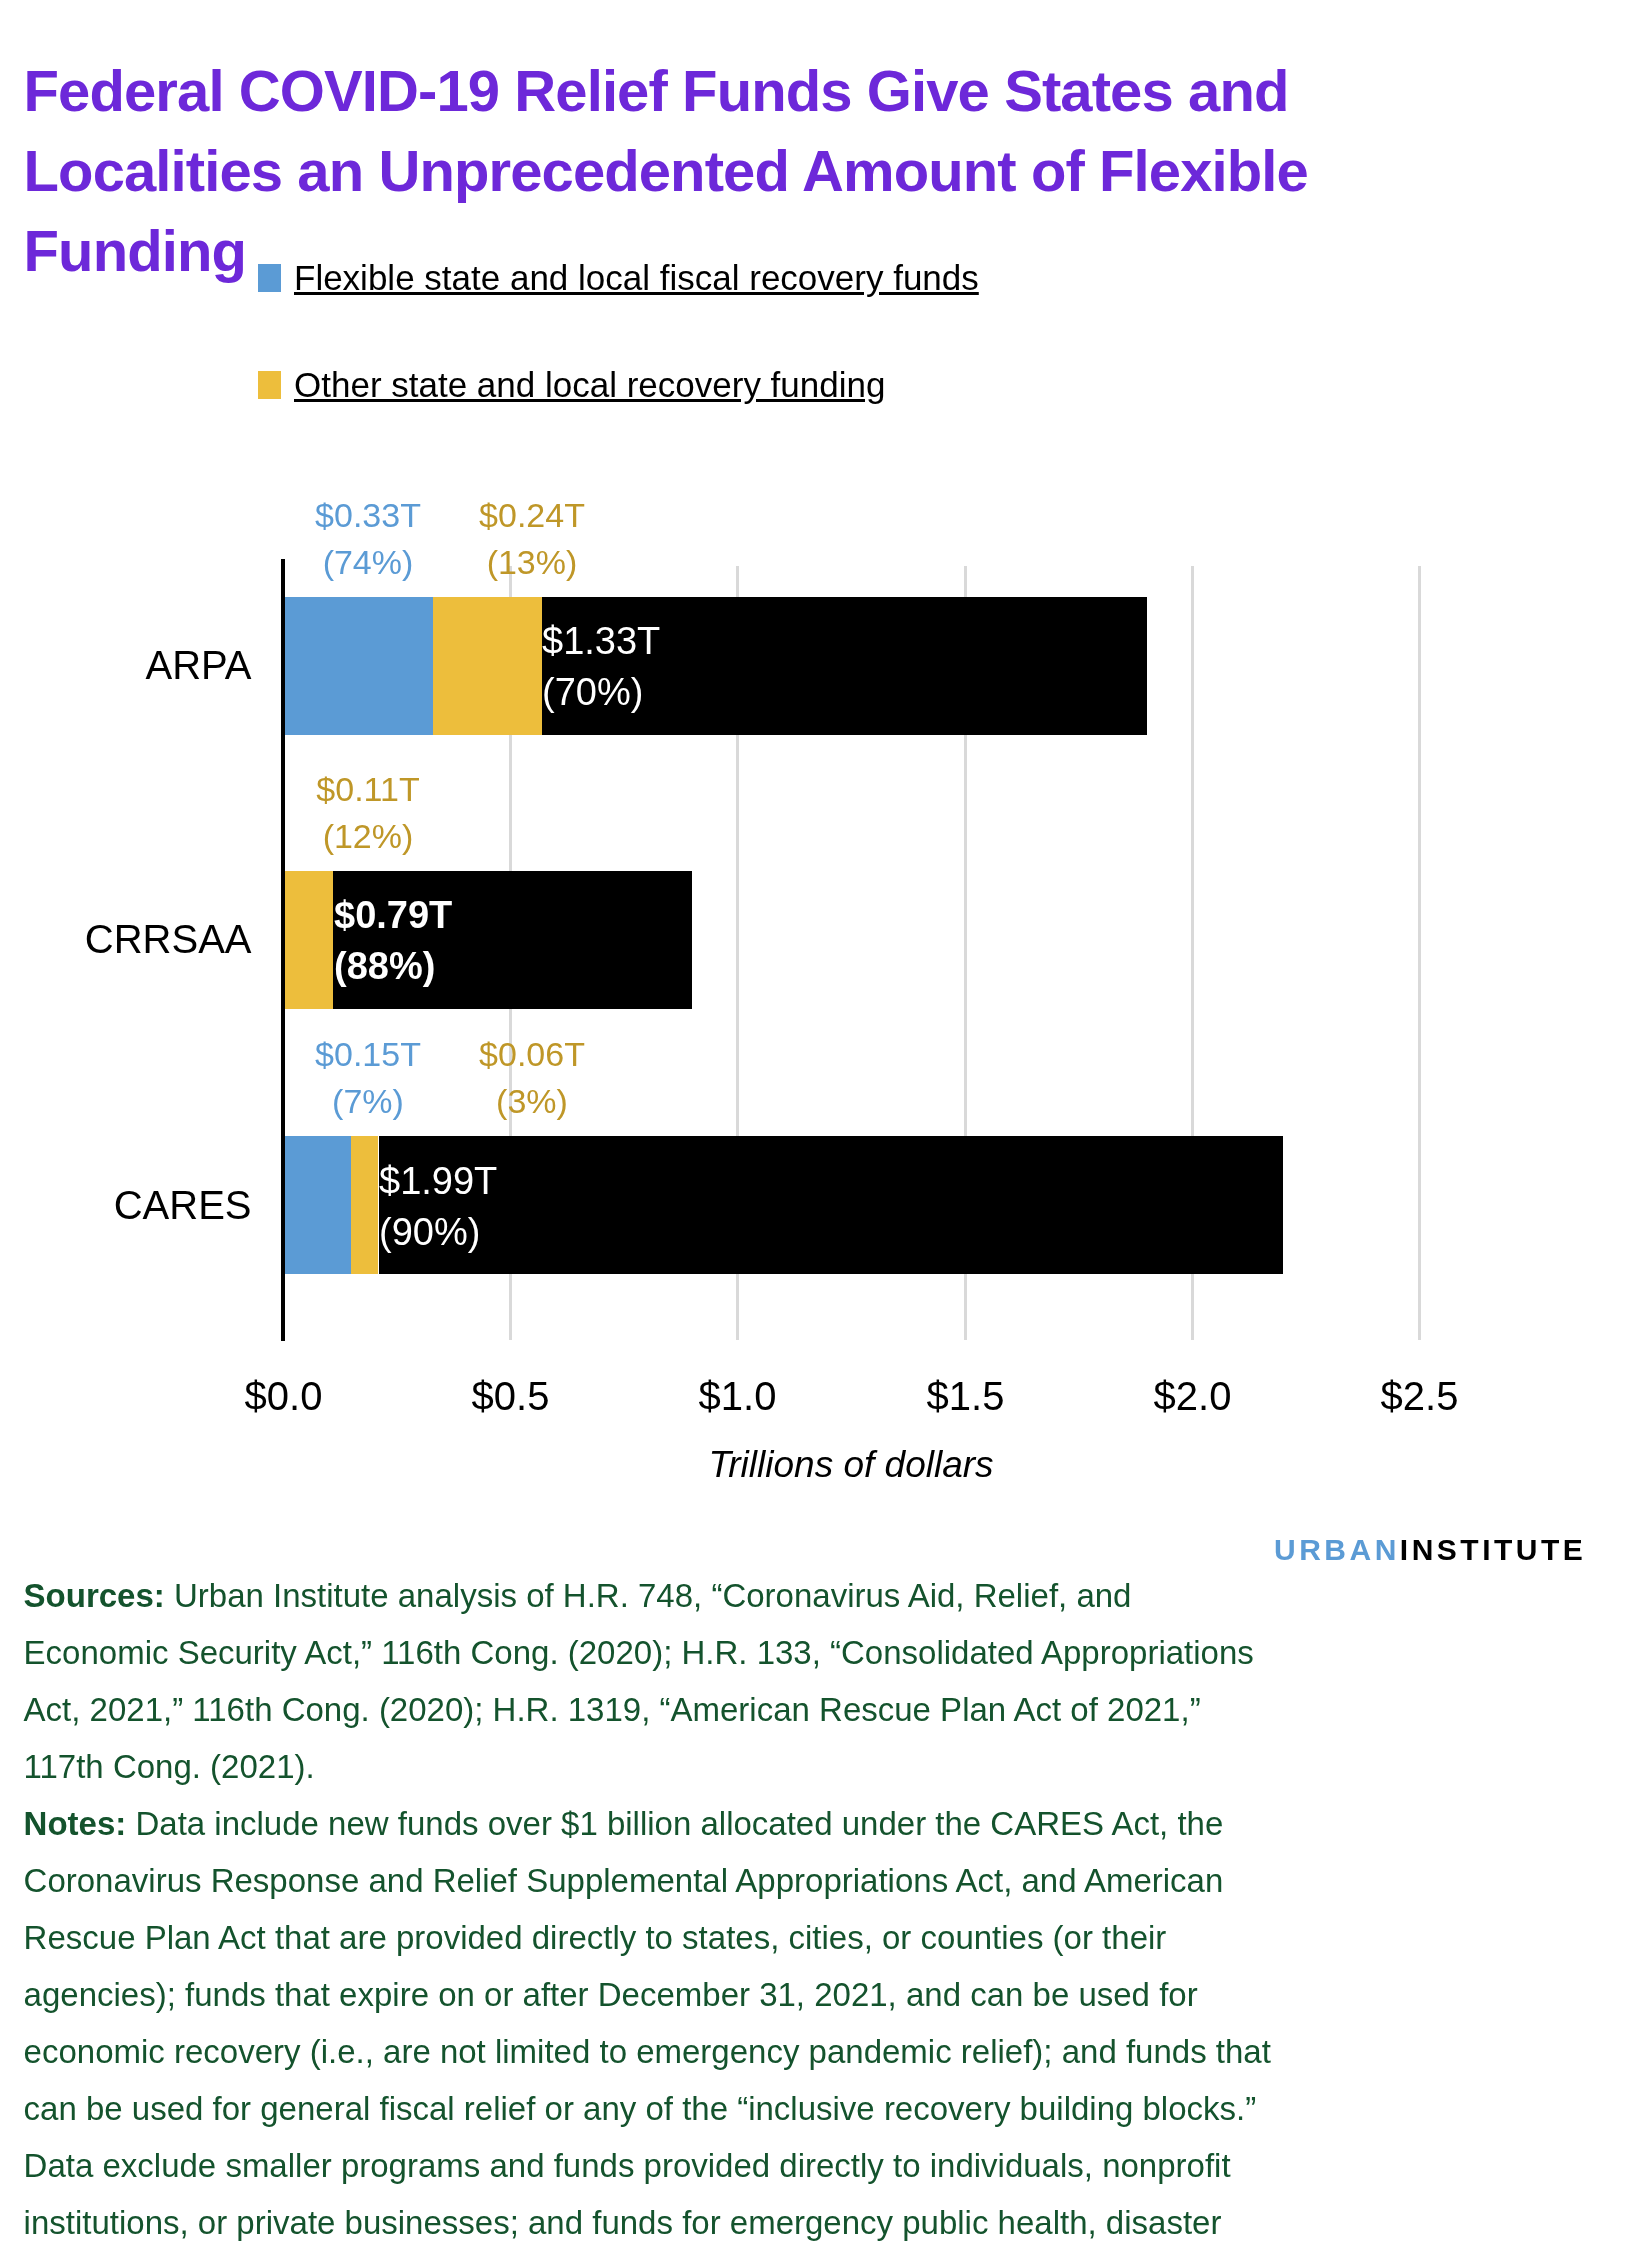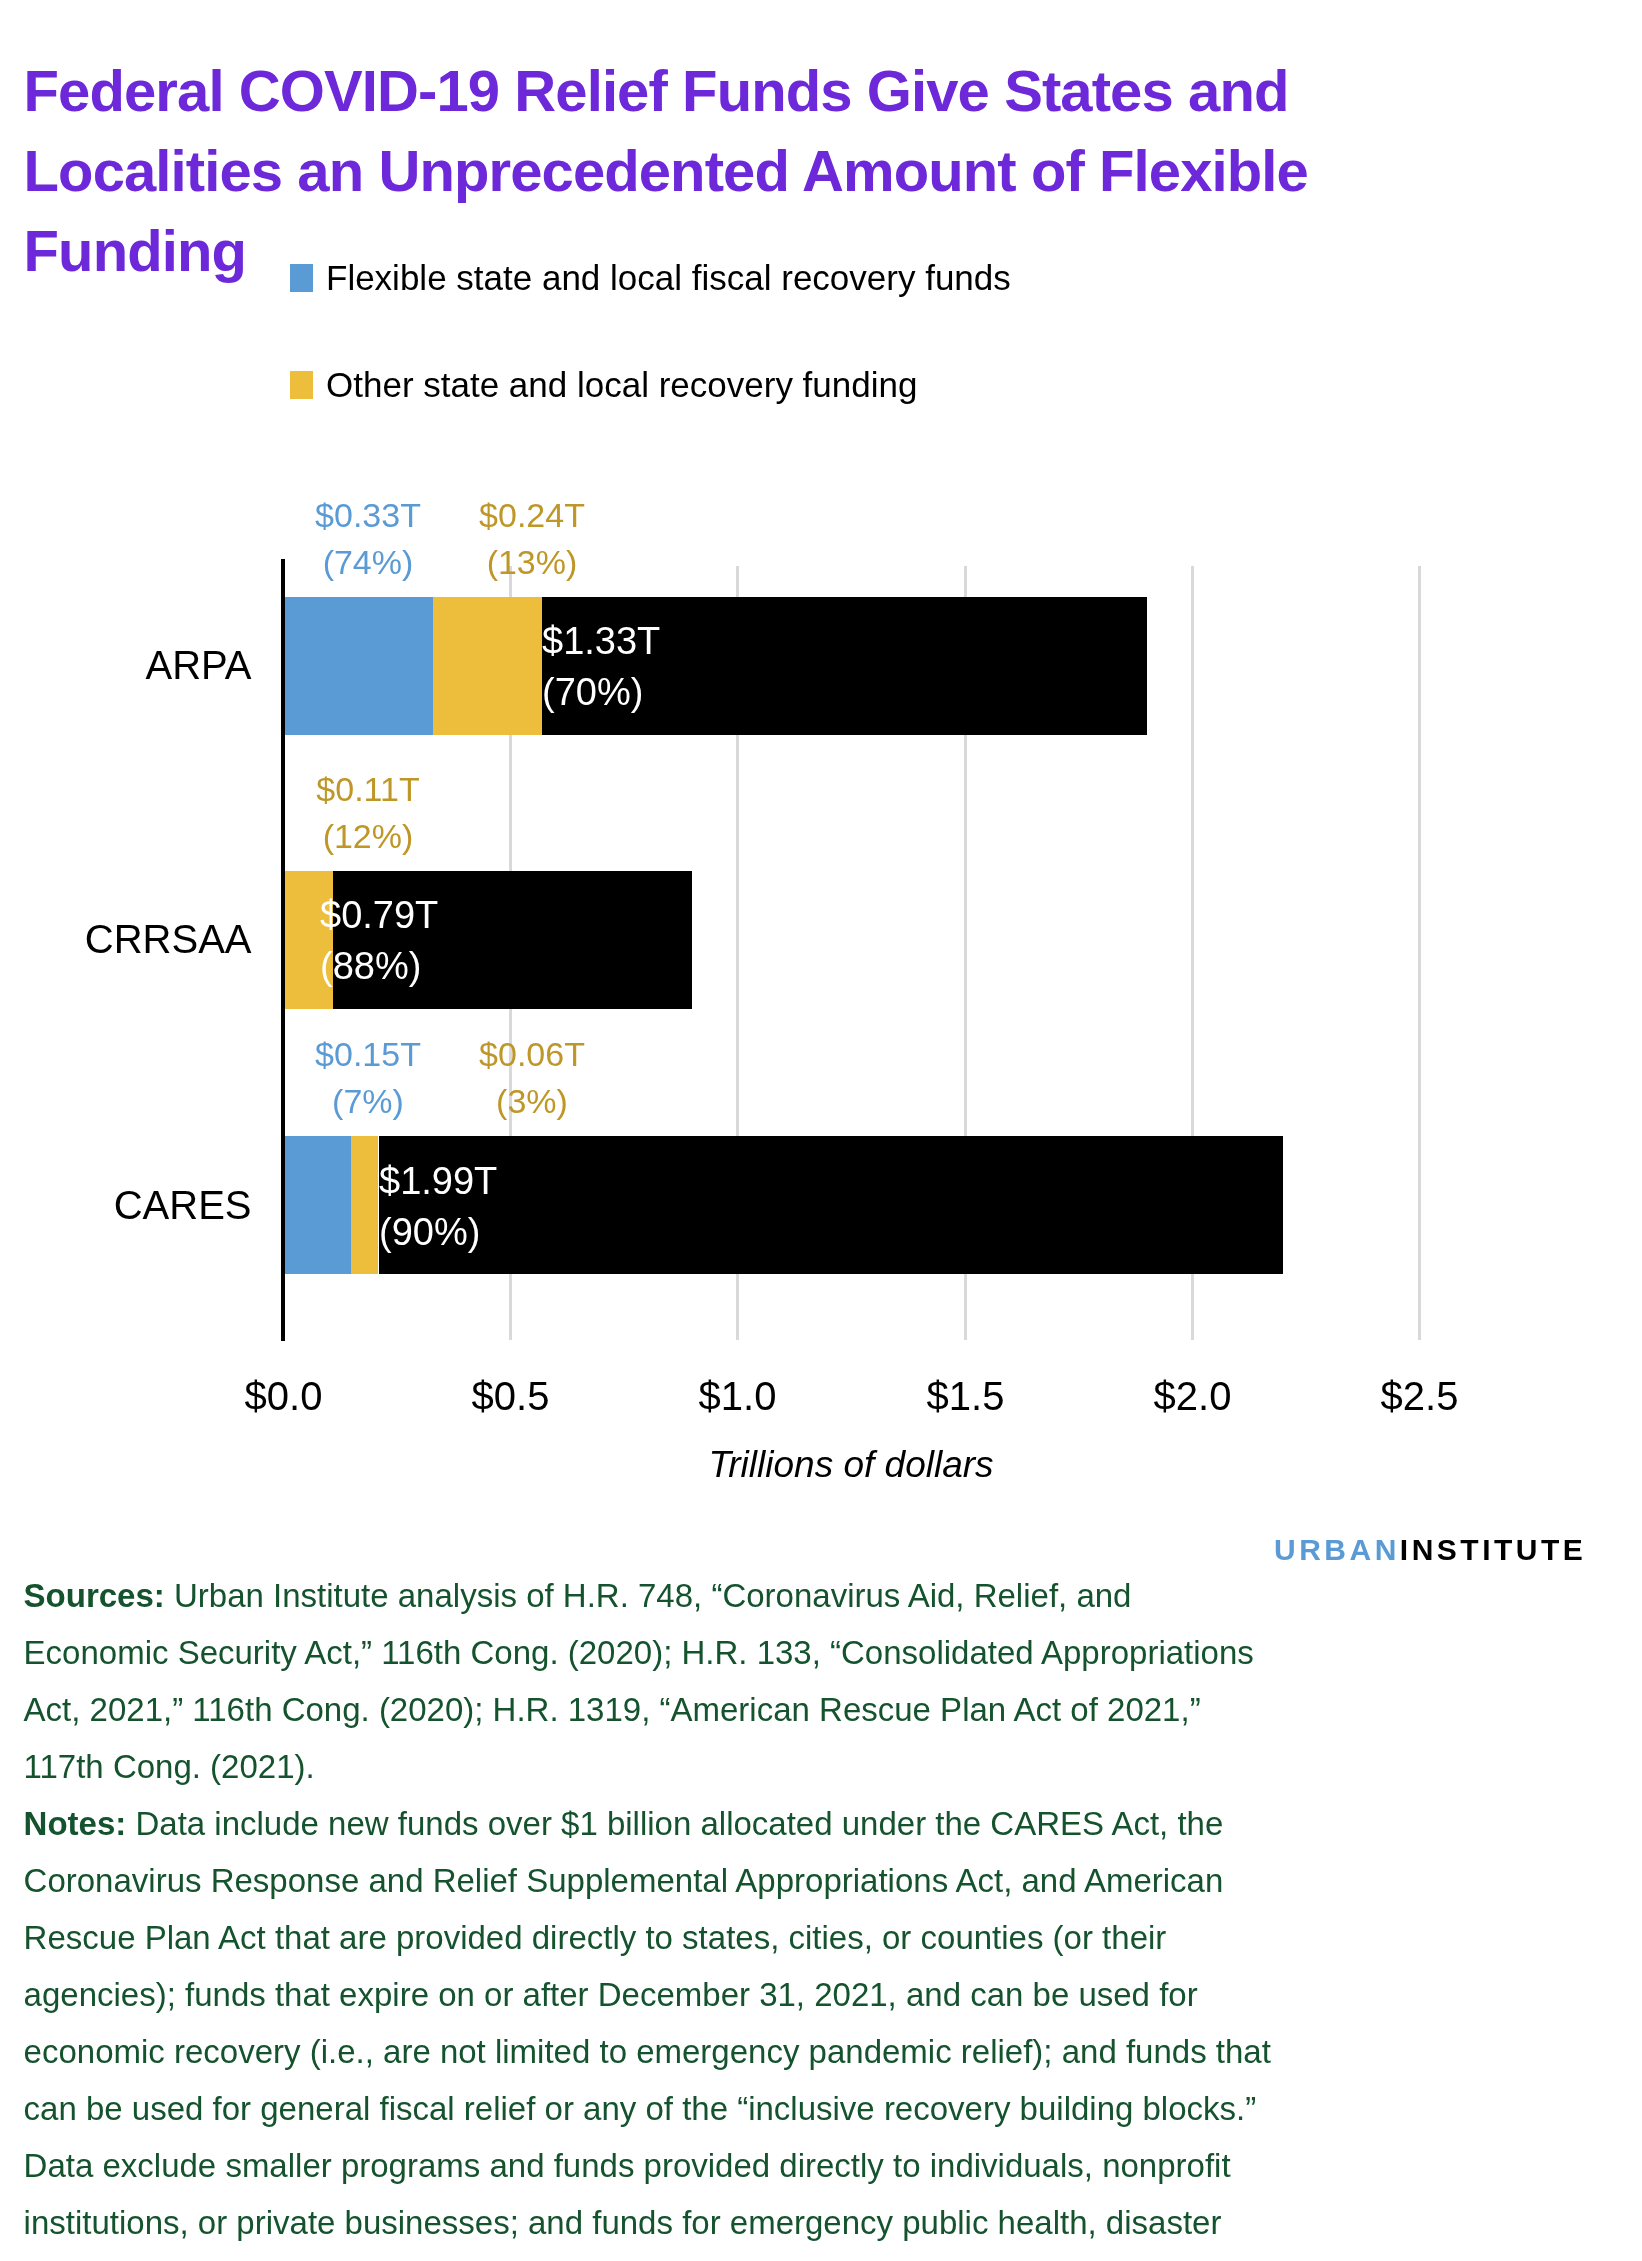--- a/index.html
+++ b/index.html
@@ -19,22 +19,23 @@
     width: 1486px;
     max-width: 1486px;
     font-size: 58px;
     font-weight: 700;
     line-height: 80px;
     letter-spacing: -0.9px;
     color: #6d28d9;
   }
   .legend {
     position: absolute;
-    left: 290px;
+    left: 258px;
     top: 258px;
+    text-decoration: underline;
   }
   .legend-item {
     display: flex;
     align-items: center;
     height: 40px;
     margin-bottom: 67px;
   }
   .swatch {
     width: 23px;
     height: 28px;
@@ -163,21 +164,21 @@
         <div>$1.33T</div>
         <div>(70%)</div>
       </div>
       <div class="cat-label" style="top: 916px;">CRRSAA</div>
       <div class="bar-seg" style="left: 283px; top: 871px; width: 50px; background: rgb(237, 190, 60);"></div>
       <div class="outside-label" style="left: 237px; top: 766px; color: rgb(191, 151, 40);">
         <div>$0.11T</div>
         <div>(12%)</div>
       </div>
       <div class="bar-seg" style="left: 333px; top: 871px; width: 359px; background: rgb(0, 0, 0);"></div>
-      <div class="inside-label" style="left: 320px; width: 359px; top: 890px;">
+      <div class="inside-label" style="left: 334px; width: 359px; top: 890px; font-weight: bold;">
         <div>$0.79T</div>
         <div>(88%)</div>
       </div>
       <div class="cat-label" style="top: 1182px;">CARES</div>
       <div class="bar-seg" style="left: 283px; top: 1136px; width: 68px; background: rgb(91, 155, 213);"></div>
       <div class="outside-label" style="left: 237px; top: 1031px; color: rgb(91, 155, 213);">
         <div>$0.15T</div>
         <div>(7%)</div>
       </div>
       <div class="bar-seg" style="left: 351px; top: 1136px; width: 27px; background: rgb(237, 190, 60);"></div>

